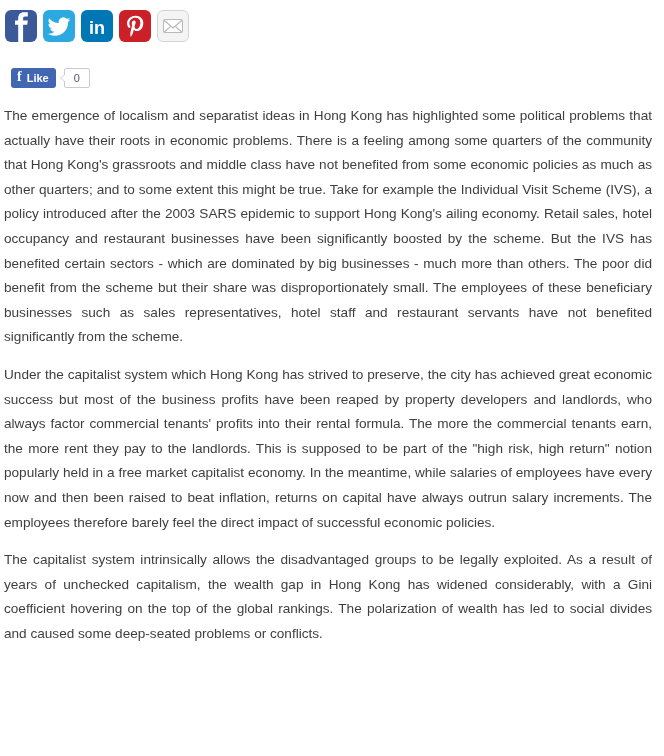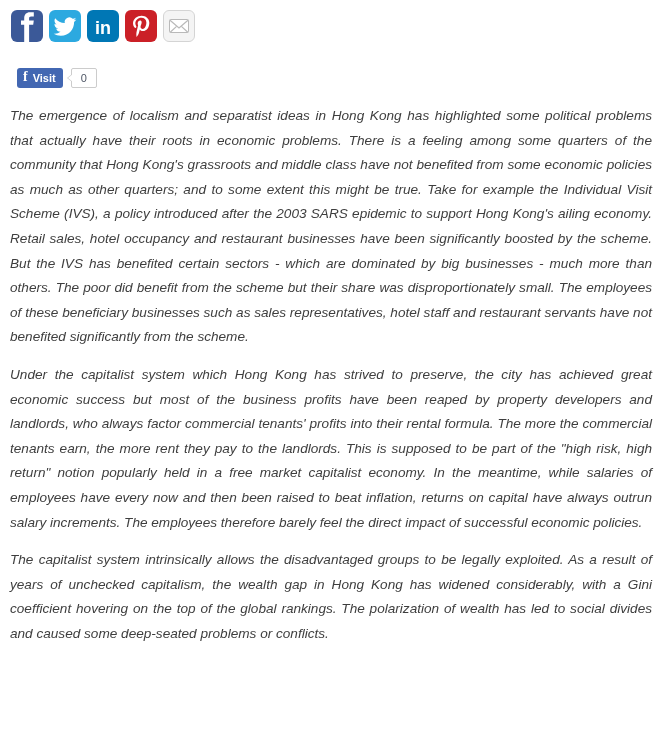--- a/index.html
+++ b/index.html
@@ -4,21 +4,21 @@
 <style>
   * { box-sizing: border-box; }
   html, body { margin: 0; padding: 0; }
   body {
     width: 664px;
     height: 756px;
     background: #ffffff;
     font-family: "Liberation Sans", sans-serif;
     overflow: hidden;
   }
-  .page { padding: 10px 12px 0 10px; }
+  .page { padding: 10px 12px 0 4px; }
 
   
   .share-row { display: flex; gap: 6px; padding-left: 1px; }
   .share-btn {
     width: 32px; height: 32px; display: block;
     text-decoration: none; cursor: pointer;
   }
   .share-btn svg { display: block; width: 32px; height: 32px; }
 
   
@@ -64,21 +64,21 @@
   }
 
   
   .article {
     margin-top: 16px;
     color: #3e3e3e;
     font-size: 13.6px;
     line-height: 24.6px;
     text-align: justify;
   }
-  .article p { margin: 12px 0 13px 0; font-style: italic; }
+  .article p { margin: 12px 0 13px 0; }
 </style>
 </head>
 <body>
 
 <div class="page">
 
   <div class="share-row">
 
     <a class="share-btn" title="Share on Facebook">
       <svg viewBox="0 0 32 32">
@@ -119,21 +119,21 @@
         <path d="M7 10.2 L16 18 L25 10.2" fill="none" stroke="#b9b9b9" stroke-width="1.2"></path>
         <path d="M7.2 22.2 L13.6 16.4 M24.8 22.2 L18.4 16.4" fill="none" stroke="#b9b9b9" stroke-width="1.2"></path>
       </svg>
     </a>
 
   </div>
 
   <div class="like-row">
     <button class="fb-like" style="background-color: rgb(66, 103, 178);">
       <span class="fb-f">f</span>
-      <span>Visit</span>
+      <span>Like</span>
     </button>
     <span class="like-count">0</span>
   </div>
 
   <div class="article">
     <p>The emergence of localism and separatist ideas in Hong Kong has highlighted some political problems that actually have their roots in economic problems. There is a feeling among some quarters of the community that Hong Kong's grassroots and middle class have not benefited from some economic policies as much as other quarters; and to some extent this might be true. Take for example the Individual Visit Scheme (IVS), a policy introduced after the 2003 SARS epidemic to support Hong Kong's ailing economy. Retail sales, hotel occupancy and restaurant businesses have been significantly boosted by the scheme. But the IVS has benefited certain sectors - which are dominated by big businesses - much more than others. The poor did benefit from the scheme but their share was disproportionately small. The employees of these beneficiary businesses such as sales representatives, hotel staff and restaurant servants have not benefited significantly from the scheme.</p>
     <p>Under the capitalist system which Hong Kong has strived to preserve, the city has achieved great economic success but most of the business profits have been reaped by property developers and landlords, who always factor commercial tenants' profits into their rental formula. The more the commercial tenants earn, the more rent they pay to the landlords. This is supposed to be part of the "high risk, high return" notion popularly held in a free market capitalist economy. In the meantime, while salaries of employees have every now and then been raised to beat inflation, returns on capital have always outrun salary increments. The employees therefore barely feel the direct impact of successful economic policies.</p>
     <p>The capitalist system intrinsically allows the disadvantaged groups to be legally exploited. As a result of years of unchecked capitalism, the wealth gap in Hong Kong has widened considerably, with a Gini coefficient hovering on the top of the global rankings. The polarization of wealth has led to social divides and caused some deep-seated problems or conflicts.</p>
   </div>
 

